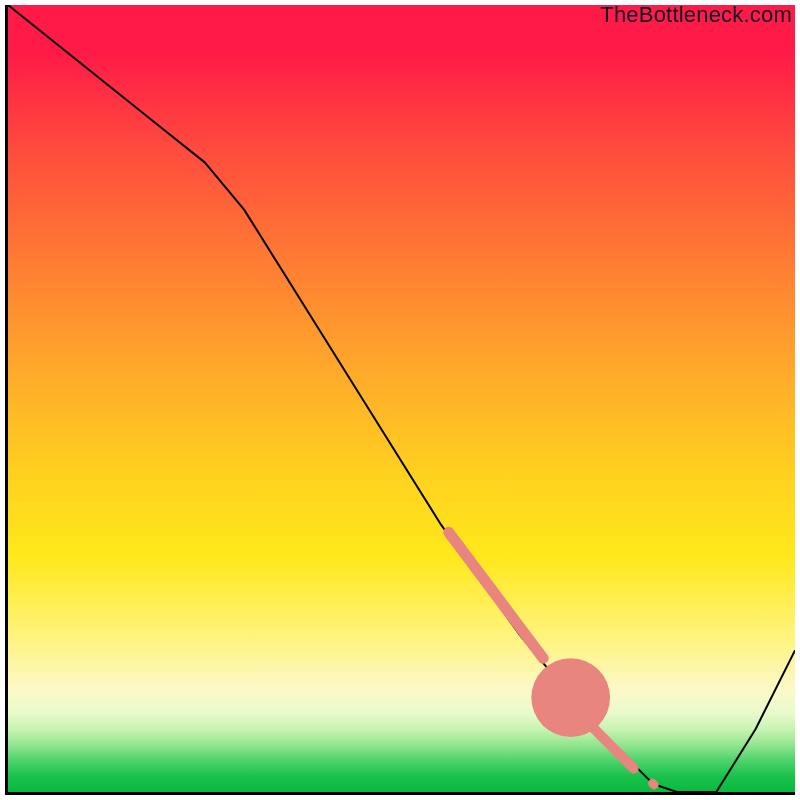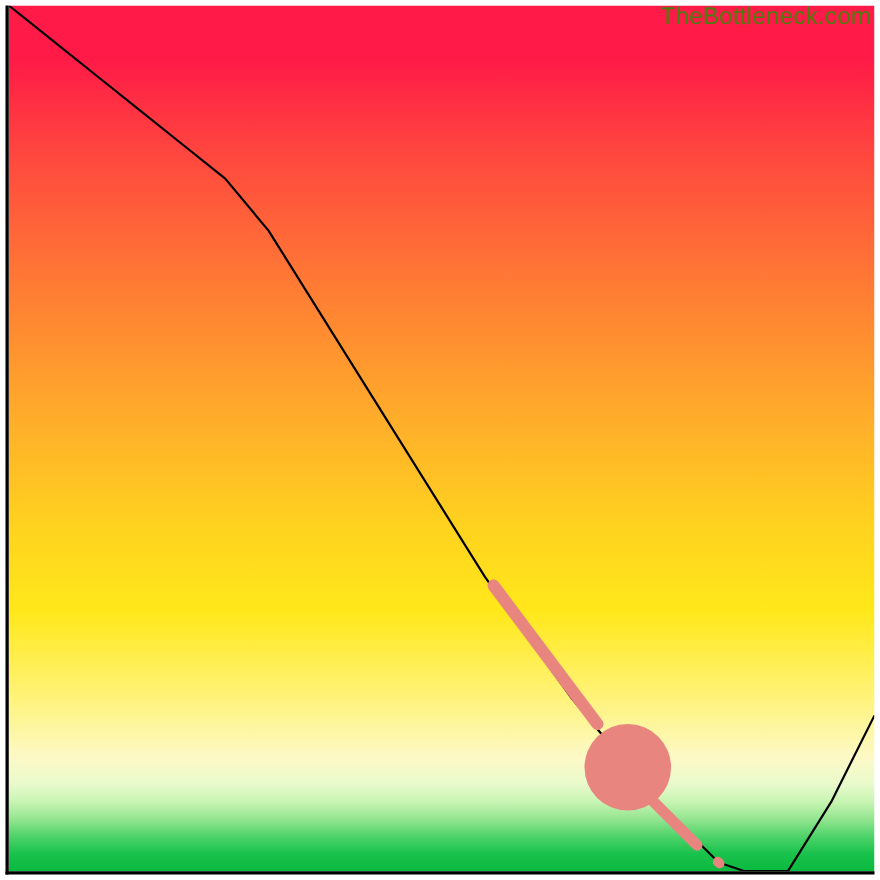--- a/index.html
+++ b/index.html
@@ -54,21 +54,21 @@
   svg.curve {
     position: absolute;
     inset: 0;
     width: 100%;
     height: 100%;
   }
   .watermark {
     position: absolute;
     top: 2px;
     right: 8px;
-    color: #4d7c0f;
+    color: #0f172a;
     font-size: 22px;
     letter-spacing: 0.2px;
     user-select: none;
   }
 </style>
 </head>
 <body>
 
 <div class="stage">
 

